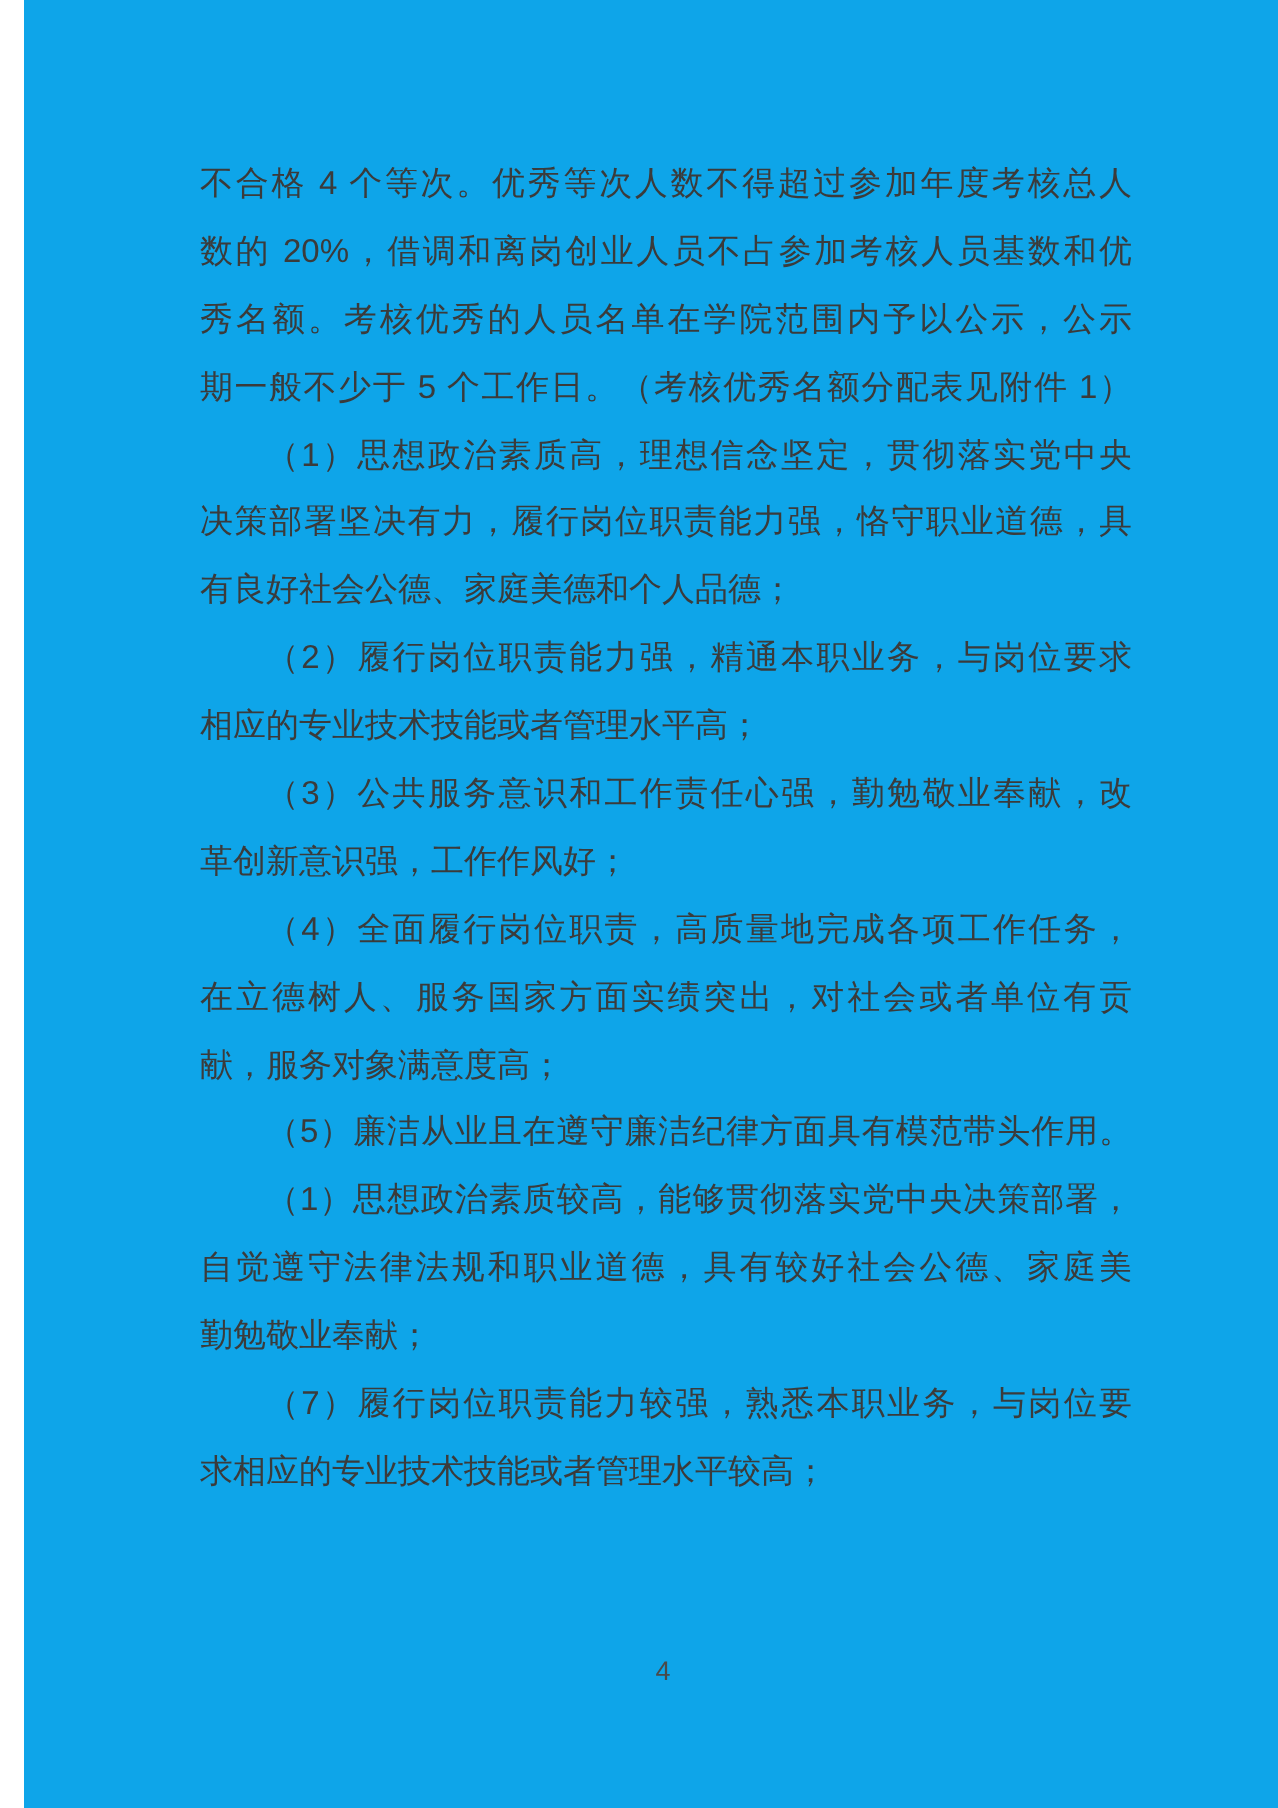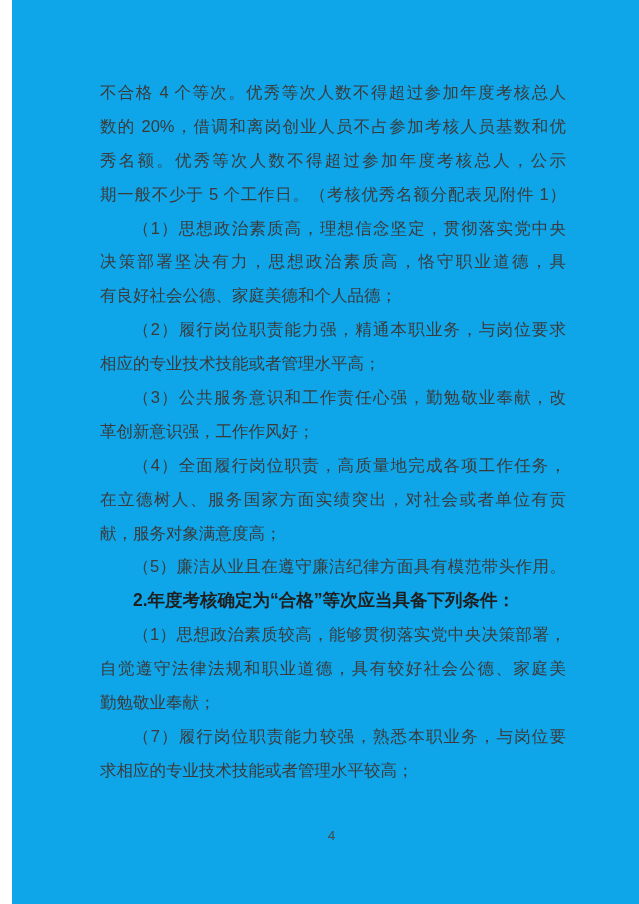--- a/index.html
+++ b/index.html
@@ -55,41 +55,40 @@
   }
 </style>
 </head>
 <body>
 
 <div class="page">
   <div class="text-block">
 
     <div class="ln jfy">不合格 4 个等次。优秀等次人数不得超过参加年度考核总人</div>
     <div class="ln jfy">数的 20%，借调和离岗创业人员不占参加考核人员基数和优</div>
-    <div class="ln jfy">秀名额。优秀等次人数不得超过参加年度考核总人，公示</div>
+    <div class="ln jfy">秀名额。考核优秀的人员名单在学院范围内予以公示，公示</div>
     <div class="ln jfy">期一般不少于 5 个工作日。（考核优秀名额分配表见附件 1）</div>
 
 
     <div class="ln jfy indent">（1）思想政治素质高，理想信念坚定，贯彻落实党中央</div>
-    <div class="ln jfy">决策部署坚决有力，思想政治素质高，恪守职业道德，具</div>
+    <div class="ln jfy">决策部署坚决有力，履行岗位职责能力强，恪守职业道德，具</div>
     <div class="ln">有良好社会公德、家庭美德和个人品德；</div>
 
     <div class="ln jfy indent">（2）履行岗位职责能力强，精通本职业务，与岗位要求</div>
     <div class="ln">相应的专业技术技能或者管理水平高；</div>
 
     <div class="ln jfy indent">（3）公共服务意识和工作责任心强，勤勉敬业奉献，改</div>
     <div class="ln">革创新意识强，工作作风好；</div>
 
     <div class="ln jfy indent">（4）全面履行岗位职责，高质量地完成各项工作任务，</div>
     <div class="ln jfy">在立德树人、服务国家方面实绩突出，对社会或者单位有贡</div>
     <div class="ln">献，服务对象满意度高；</div>
 
     <div class="ln jfy indent">（5）廉洁从业且在遵守廉洁纪律方面具有模范带头作用。</div>
 
-    <div class="ln hd indent">2.年度考核确定为“合格”等次应当具备下列条件：</div>
 
     <div class="ln jfy indent">（1）思想政治素质较高，能够贯彻落实党中央决策部署，</div>
     <div class="ln jfy">自觉遵守法律法规和职业道德，具有较好社会公德、家庭美</div>
     <div class="ln">勤勉敬业奉献；</div>
 
     <div class="ln jfy indent">（7）履行岗位职责能力较强，熟悉本职业务，与岗位要</div>
     <div class="ln">求相应的专业技术技能或者管理水平较高；</div>
 
   </div>
 

